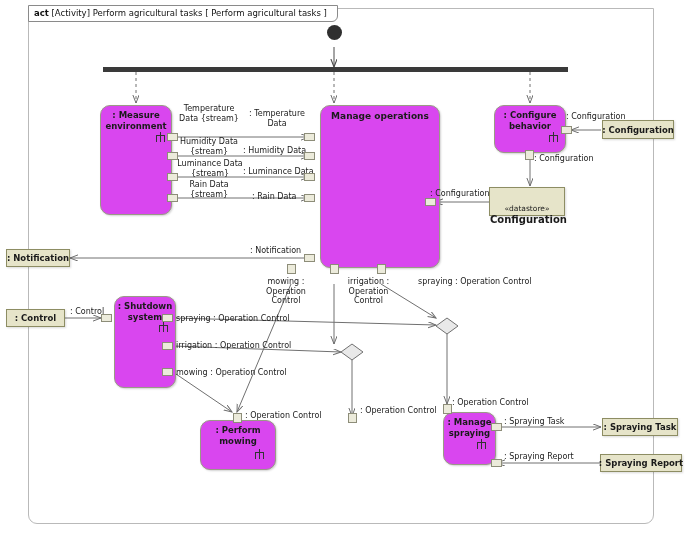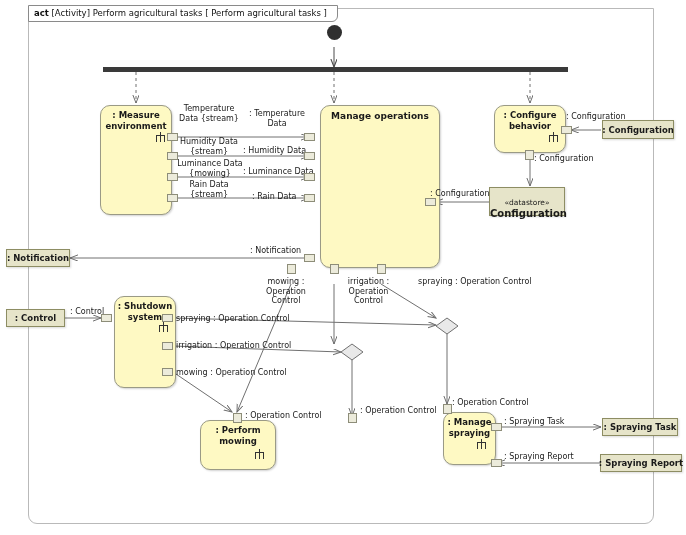--- a/index.html
+++ b/index.html
@@ -12,21 +12,21 @@
   
   .frame{position:absolute;border:1px solid #b9b9b9;border-radius:0 0 9px 9px;
          background:transparent;}
   .frame-tab{position:absolute;border:1px solid #8a8a8a;background:#ffffff;
              font-size:8.5px;color:#111;white-space:nowrap;
              padding:2px 10px 2px 5px;line-height:11px;
              border-radius:0 0 6px 0;}
   .frame-tab b{font-weight:bold;}
 
   
-  .action{position:absolute;background:#fef9c3;border:1px solid #9a9a86;
+  .action{position:absolute;background:#d946ef;border:1px solid #9a9a86;
           border-radius:10px;box-sizing:border-box;
           box-shadow:1px 1px 2px rgba(0,0,0,.18);}
   .action .ttl{position:absolute;left:0;right:0;top:4px;text-align:center;
                font-size:8.5px;font-weight:bold;color:#1a1a1a;line-height:10.5px;}
   .action.big .ttl{top:5px;font-size:9px;}
   .rake{position:absolute;width:11px;height:10px;}
   .rake:before{content:"";position:absolute;left:5px;top:0;width:1px;height:10px;background:#333;}
   .rake:after{content:"";position:absolute;left:1px;top:3px;width:9px;height:1px;background:#333;
               box-shadow:0 0 0 0 #333;}
   .rake i{position:absolute;top:3px;width:1px;height:7px;background:#333;}
@@ -38,21 +38,21 @@
   .pin.v{width:9px;height:10px;}
 
   
   .param{position:absolute;background:#e6e4c9;border:1px solid #8d8d63;
          box-sizing:border-box;font-size:8.5px;font-weight:bold;color:#1a1a1a;
          display:flex;align-items:center;justify-content:center;
          box-shadow:1px 1px 2px rgba(0,0,0,.15);white-space:nowrap;}
   .datastore{position:absolute;background:#e6e4c9;border:1px solid #8d8d63;
              box-sizing:border-box;color:#1a1a1a;text-align:center;
              box-shadow:1px 1px 2px rgba(0,0,0,.15);}
-  .datastore .st{font-size:7.5px;font-weight:normal;line-height:10px;padding-top:10px;}
+  .datastore .st{font-size:7.5px;font-weight:normal;line-height:10px;padding-top:16px;}
   .datastore .nm{font-size:10px;font-weight:bold;line-height:11px;}
 
   
   .initial{position:absolute;width:15px;height:15px;border-radius:50%;background:#2f2f2f;}
   .forkbar{position:absolute;height:5px;background:#3a3a3a;}
 
   
   .elabel{position:absolute;font-size:8px;color:#1a1a1a;line-height:9.5px;
           white-space:nowrap;background:transparent;}
   .elabel.ctr{text-align:center;white-space:normal;}
@@ -135,21 +135,21 @@
         <i class="c"></i>
       </div>
   </div>
   <div class="pin" style="left:167px;top:133px;"></div>
   <div class="pin" style="left:167px;top:152px;"></div>
   <div class="pin" style="left:167px;top:173px;"></div>
   <div class="pin" style="left:167px;top:194px;"></div>
 
   <div class="elabel ctr" style="left:178px;top:104px;width:62px;">Temperature Data {stream}</div>
   <div class="elabel ctr" style="left:178px;top:137px;width:62px;">Humidity Data {stream}</div>
-  <div class="elabel ctr" style="left:176px;top:159px;width:68px;">Luminance Data {mowing}</div>
+  <div class="elabel ctr" style="left:176px;top:159px;width:68px;">Luminance Data {stream}</div>
   <div class="elabel ctr" style="left:178px;top:180px;width:62px;">Rain Data {stream}</div>
 
   <div class="elabel ctr" style="left:247px;top:109px;width:60px;">: Temperature Data</div>
   <div class="elabel" style="left:243px;top:146px;">: Humidity Data</div>
   <div class="elabel" style="left:243px;top:167px;">: Luminance Data</div>
   <div class="elabel" style="left:252px;top:192px;">: Rain Data</div>
 
   <div class="action big" style="left:320px;top:105px;width:120px;height:163px;">
     <div class="ttl">Manage operations</div>
   </div>

